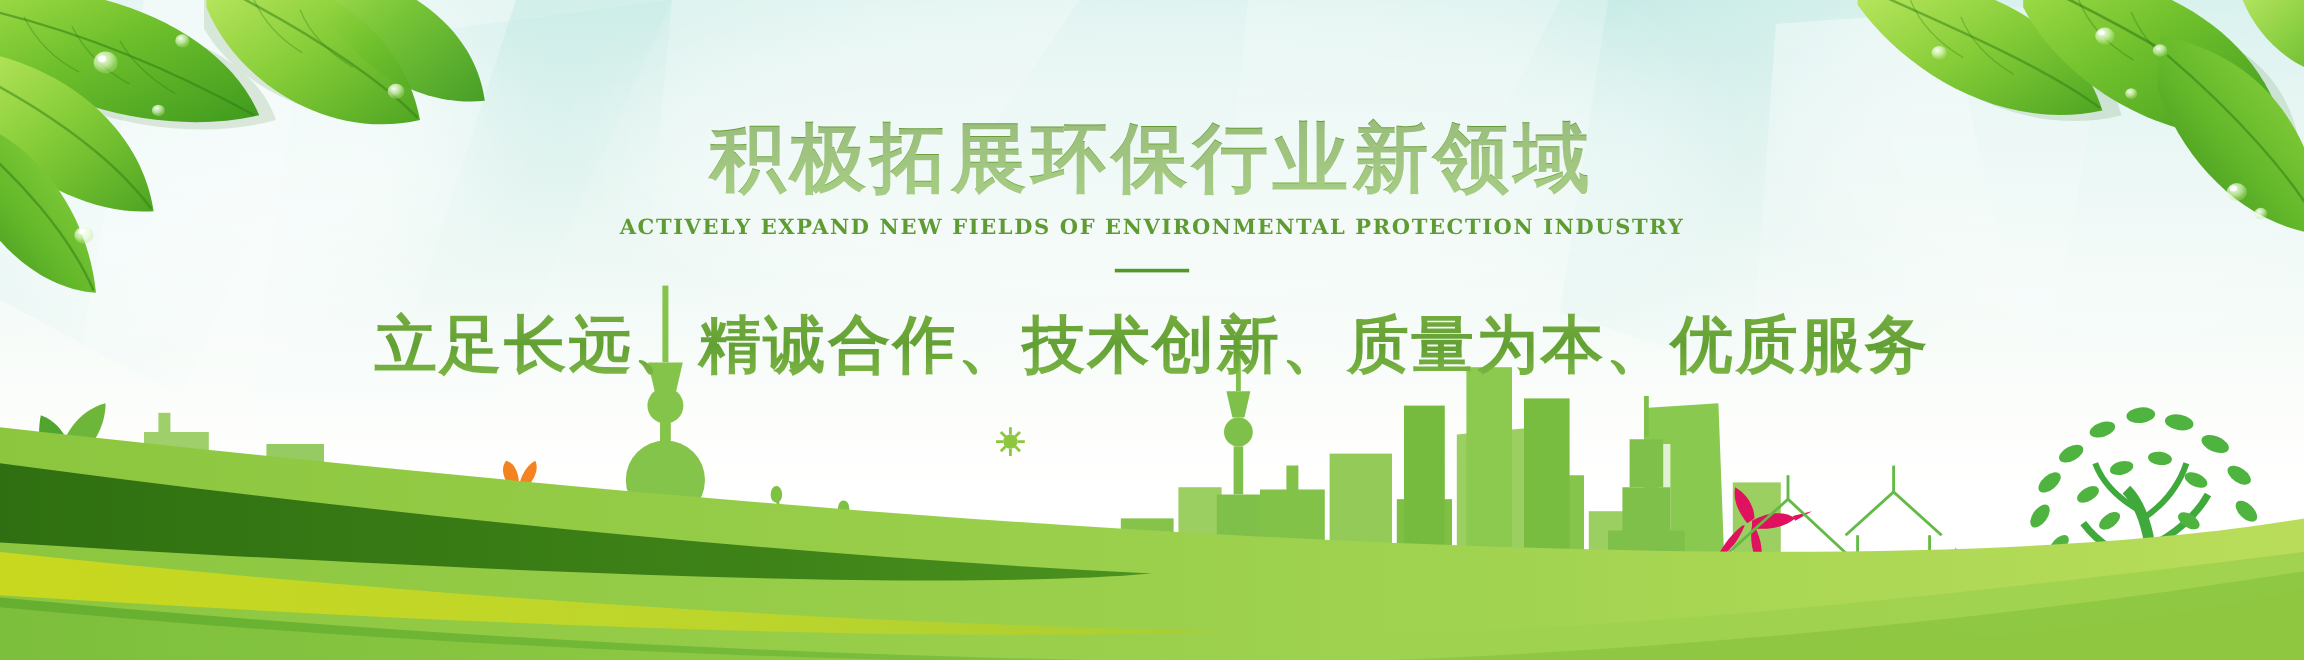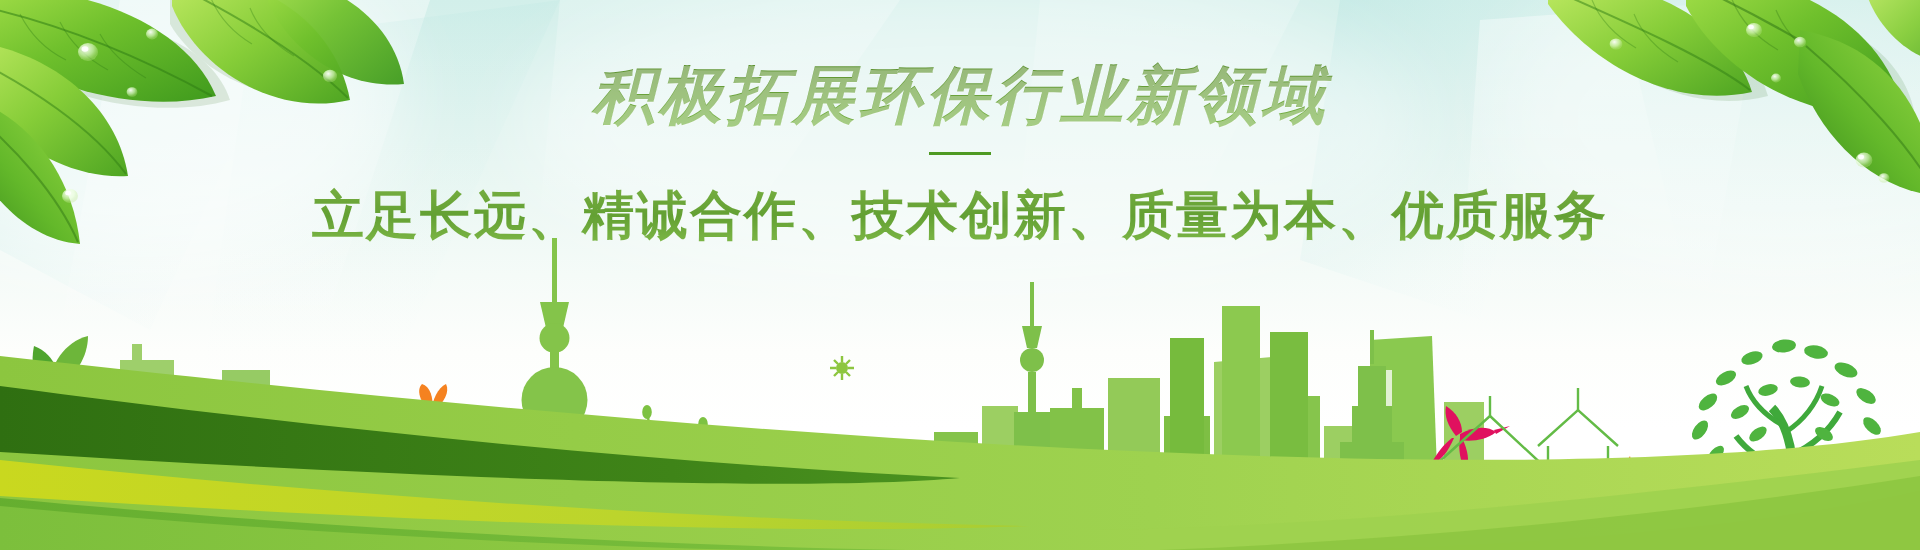--- a/index.html
+++ b/index.html
@@ -18,30 +18,29 @@
 
   
   .waves{position:absolute;left:0;bottom:0;width:1920px;height:280px;pointer-events:none;}
 
   
   #textblock{
     position:absolute;left:0;top:0;width:1920px;height:330px;
     text-align:center;
   }
   #title{
-    margin:0;padding-top:62px;
+    margin:0;padding-top:98px;
     font-family:"DejaVu Serif","Liberation Serif",serif;
     font-size:63px;line-height:1.05;font-weight:bold;
     letter-spacing:4px;
     color:#5d9233;
     background:linear-gradient(to bottom,#6e9e3c 0%,#5c8f31 45%,#77b343 100%);
     -webkit-background-clip:text;background-clip:text;
     -webkit-text-fill-color:transparent;
     text-shadow:0 1px 0 rgba(255,255,255,.35);
-    font-style:italic;
   }
   #subtitle{
     margin:16px 0 0 0;
     font-family:"DejaVu Serif","Liberation Serif",serif;
     font-size:17.5px;font-weight:bold;
     letter-spacing:1.35px;
     color:#5f9b33;
   }
   #divider{
     width:62px;height:3px;margin:24px auto 0 auto;
@@ -540,17 +539,18 @@
       <ellipse cx="300" cy="42" rx="6" ry="5.2" fill="url(#drop)"></ellipse>
       <ellipse cx="276" cy="78" rx="5" ry="4.4" fill="url(#drop)"></ellipse>
       <ellipse cx="364" cy="160" rx="8.4" ry="7.4" fill="url(#drop)"></ellipse>
       <ellipse cx="361" cy="157" rx="3" ry="2.4" fill="#ffffff" opacity=".9"></ellipse>
       <ellipse cx="384" cy="178" rx="5.4" ry="4.8" fill="url(#drop)"></ellipse>
     </g>
   </svg>
 
   <div id="textblock">
     <h1 id="title">积极拓展环保行业新领域</h1>
+    <div id="subtitle">ACTIVELY EXPAND NEW FIELDS OF ENVIRONMENTAL PROTECTION INDUSTRY</div>
     <div id="divider"></div>
     <div id="tagline">立足长远、精诚合作、技术创新、质量为本、优质服务</div>
   </div>
 
 </div>
 
 </body></html>

